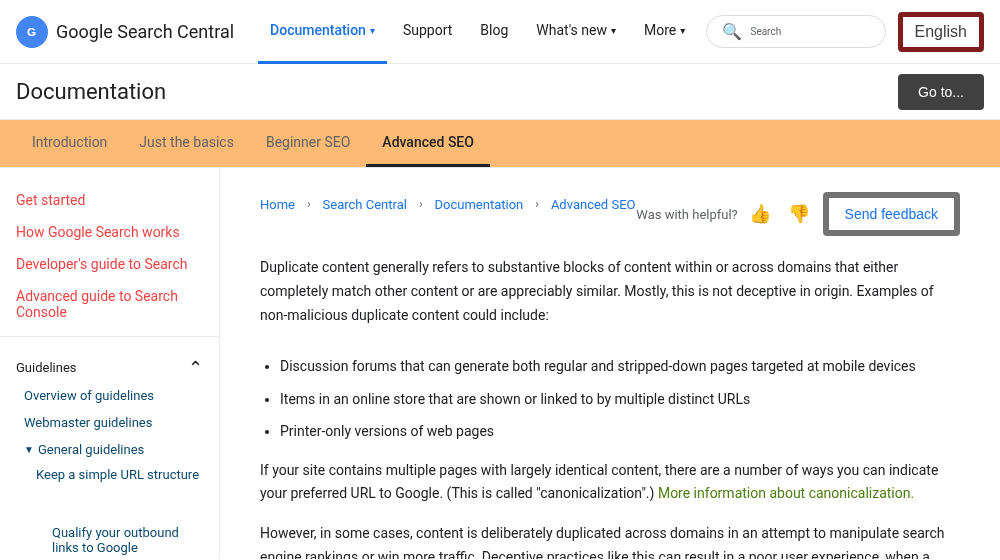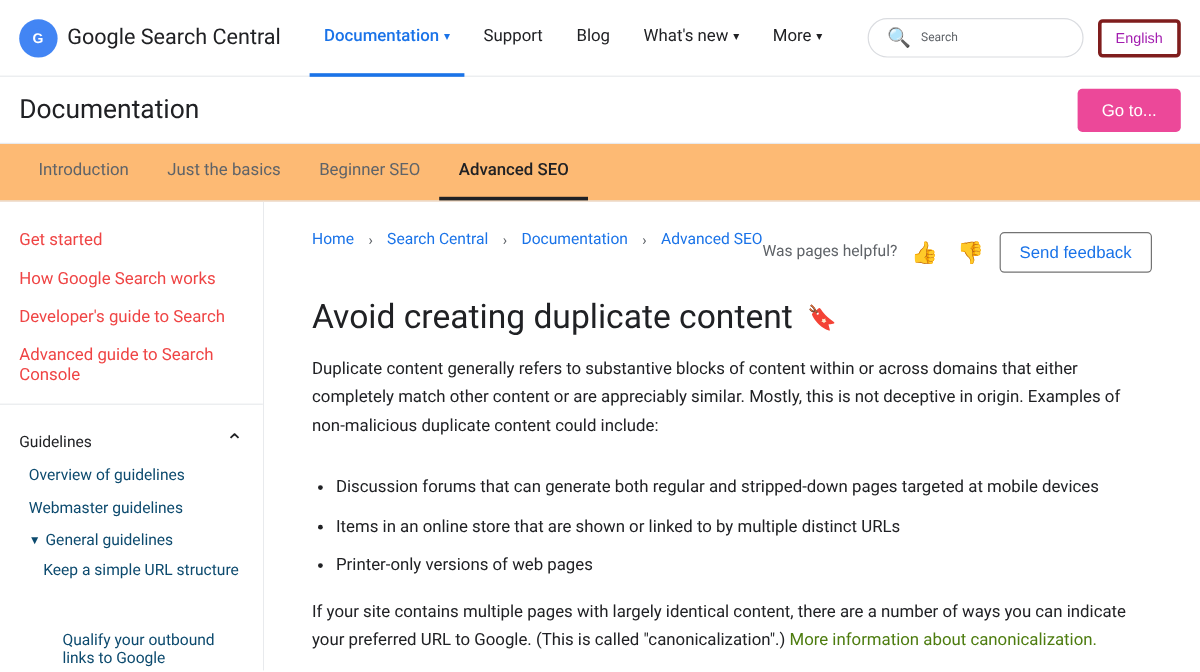--- a/index.html
+++ b/index.html
@@ -27,32 +27,32 @@
     .nav-link .chevron { font-size: 10px; }
     .nav-right { display: flex; align-items: center; gap: 12px; margin-left: auto; }
     .search-box {
       display: flex; align-items: center; gap: 8px;
       border: 1px solid #dadce0; border-radius: 24px; padding: 6px 16px;
       background: #fff; cursor: text; min-width: 180px;
     }
     .search-box .search-icon { color: #5f6368; font-size: 16px; }
     .search-box span { color: #5f6368; font-size: 10px; }
     .lang-btn {
-      padding: 6px 12px; border: 3px solid #7f1d1d; border-radius: 4px;
-      background: #fff; cursor: pointer; font-size: 12px; color: #a21caf;
+      padding: 6px 12px; border: 5px solid #7f1d1d; border-radius: 4px;
+      background: #fff; cursor: pointer; font-size: 16px; color: #404040;
     }
 
     
     .sub-header {
       display: flex; align-items: center; justify-content: space-between;
       padding: 0 16px; height: 56px; border-bottom: 1px solid #e8eaed; background: #fff;
     }
     .doc-title { font-size: 22px; font-weight: 400; color: #202124; }
     .go-to-btn {
-      background: #ec4899; color: #fff; border: none; border-radius: 4px;
+      background: #404040; color: #fff; border: none; border-radius: 4px;
       padding: 10px 20px; font-size: 14px; cursor: pointer; white-space: nowrap;
     }
 
     
     .tab-bar {
       display: flex; align-items: center; padding: 0 16px;
       border-bottom: 1px solid #e8eaed; background: #fdba74;
     }
     .tab {
       padding: 14px 16px; font-size: 14px; color: #5f6368; cursor: pointer;
@@ -86,21 +86,21 @@
     
     .content-area { flex: 1; overflow-y: auto; padding: 24px 40px; background: #fff; }
 
     
     .breadcrumb { display: flex; align-items: center; gap: 12px; font-size: 13px; color: #5f6368; margin-bottom: 20px; }
     .breadcrumb a { color: #1a73e8; text-decoration: none; }
     .breadcrumb .sep { color: #5f6368; font-size: 12px; }
     .helpful-text { font-size: 13px; color: #5f6368; }
     .thumb-btn { background: none; border: none; cursor: pointer; font-size: 18px; color: #5f6368; padding: 4px; }
     .feedback-btn {
-      border: 1px solid #737373; color: #1a73e8; background: #fff;
+      border: 6px solid #737373; color: #1a73e8; background: #fff;
       border-radius: 4px; padding: 8px 16px; font-size: 14px; cursor: pointer;
     }
 
     .page-title-row { display: flex; align-items: center; gap: 12px; margin-bottom: 16px; }
     .page-title { font-size: 28px; font-weight: 400; color: #202124; }
     .bookmark-icon { font-size: 20px; color: #5f6368; cursor: pointer; }
 
     .content-text { font-size: 14px; line-height: 1.7; color: #202124; margin-bottom: 16px; }
     .content-list { margin: 28px 0 16px 20px; }
     .content-list li { margin-bottom: 10px; font-size: 14px; line-height: 1.6; }
@@ -205,35 +205,31 @@
       <div class="breadcrumb">
         <a class="link">Home</a>
         <span class="sep">›</span>
         <a class="link">Search Central</a>
         <span class="sep">›</span>
         <a class="link">Documentation</a>
         <span class="sep">›</span>
         <a class="link">Advanced SEO</a>
       </div>
       <div class="feedback-section">
-        <span class="helpful-text">Was pages helpful?</span>
+        <span class="helpful-text">Was with helpful?</span>
         <button class="thumb-btn">
           <span>👍</span>
         </button>
         <button class="thumb-btn">
           <span>👎</span>
         </button>
         <button class="feedback-btn">Send feedback</button>
       </div>
     </div>
 
-    <div class="page-title-row">
-      <h1 class="page-title">Avoid creating duplicate content</h1>
-      <span class="bookmark-icon">🔖</span>
-    </div>
 
     <p class="content-text">Duplicate content generally refers to substantive blocks of content within or across domains that either completely match other content or are appreciably similar. Mostly, this is not deceptive in origin. Examples of non-malicious duplicate content could include:</p>
 
     <ul class="content-list">
       <li>Discussion forums that can generate both regular and stripped-down pages targeted at mobile devices</li>
       <li>Items in an online store that are shown or linked to by multiple distinct URLs</li>
       <li>Printer-only versions of web pages</li>
     </ul>
 
     <p class="content-text">

